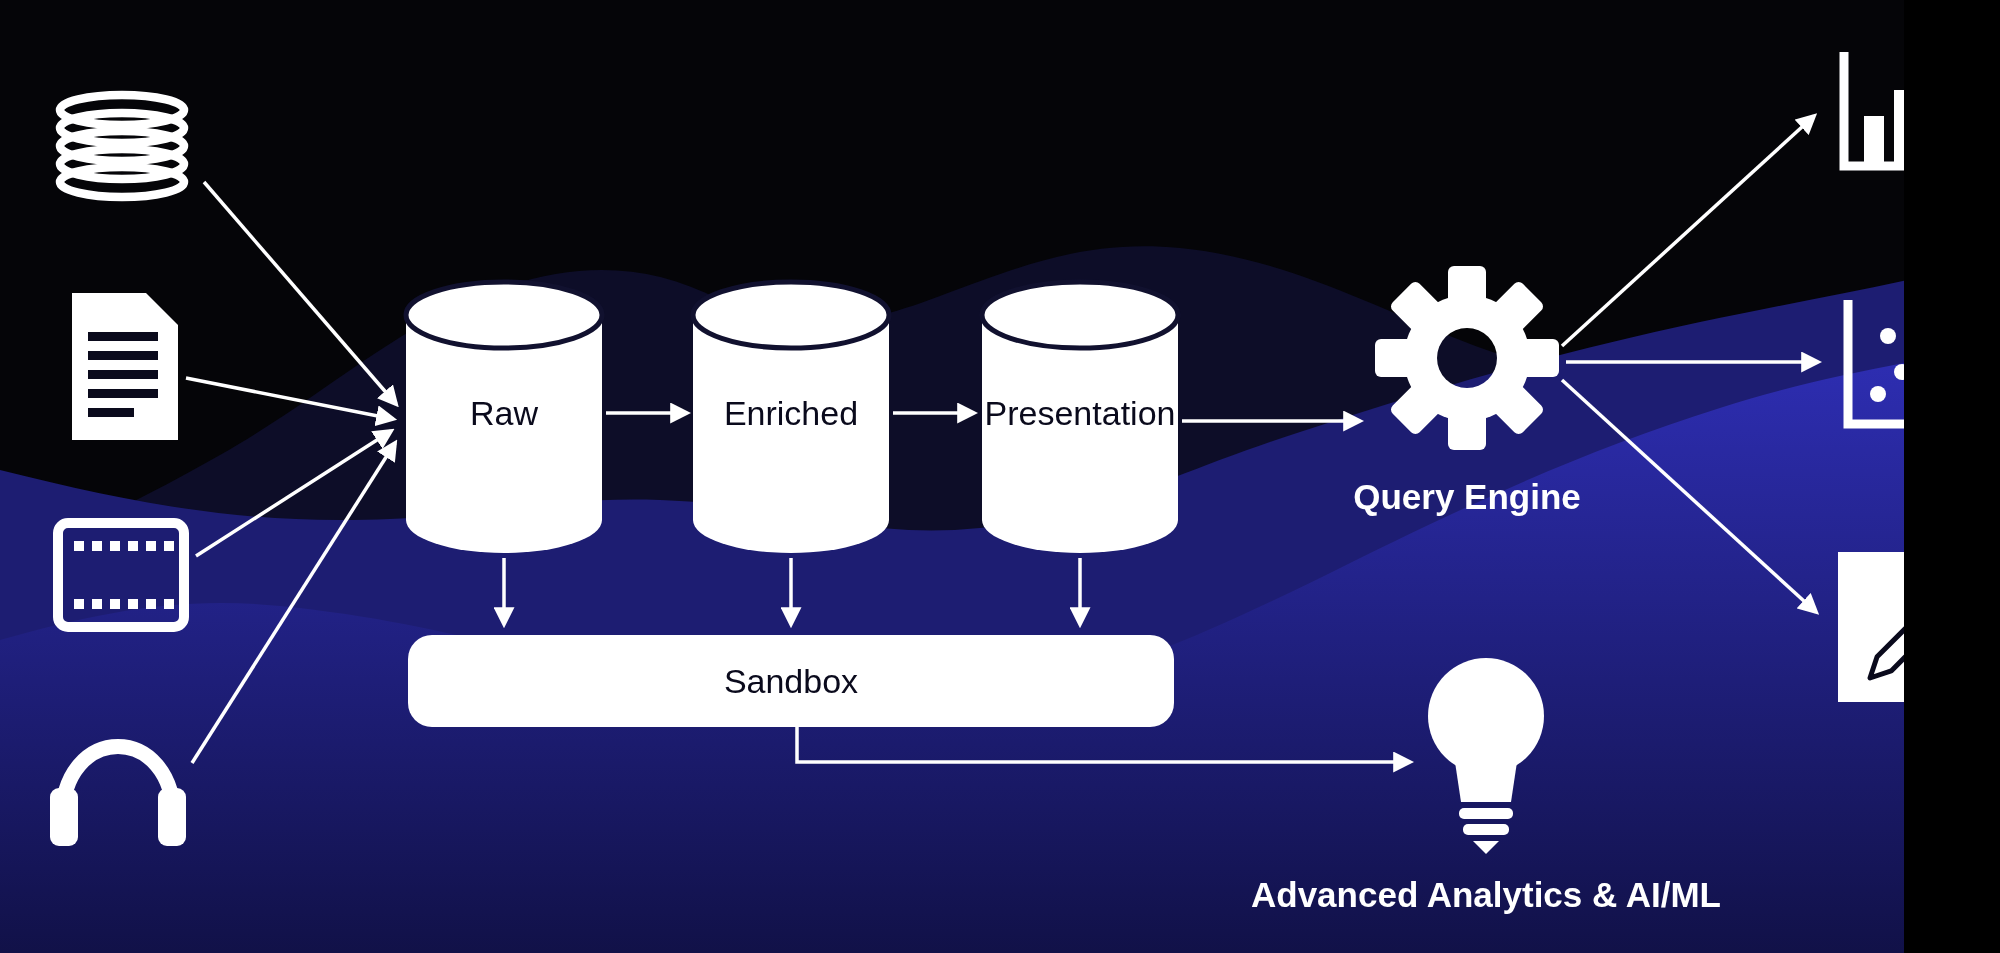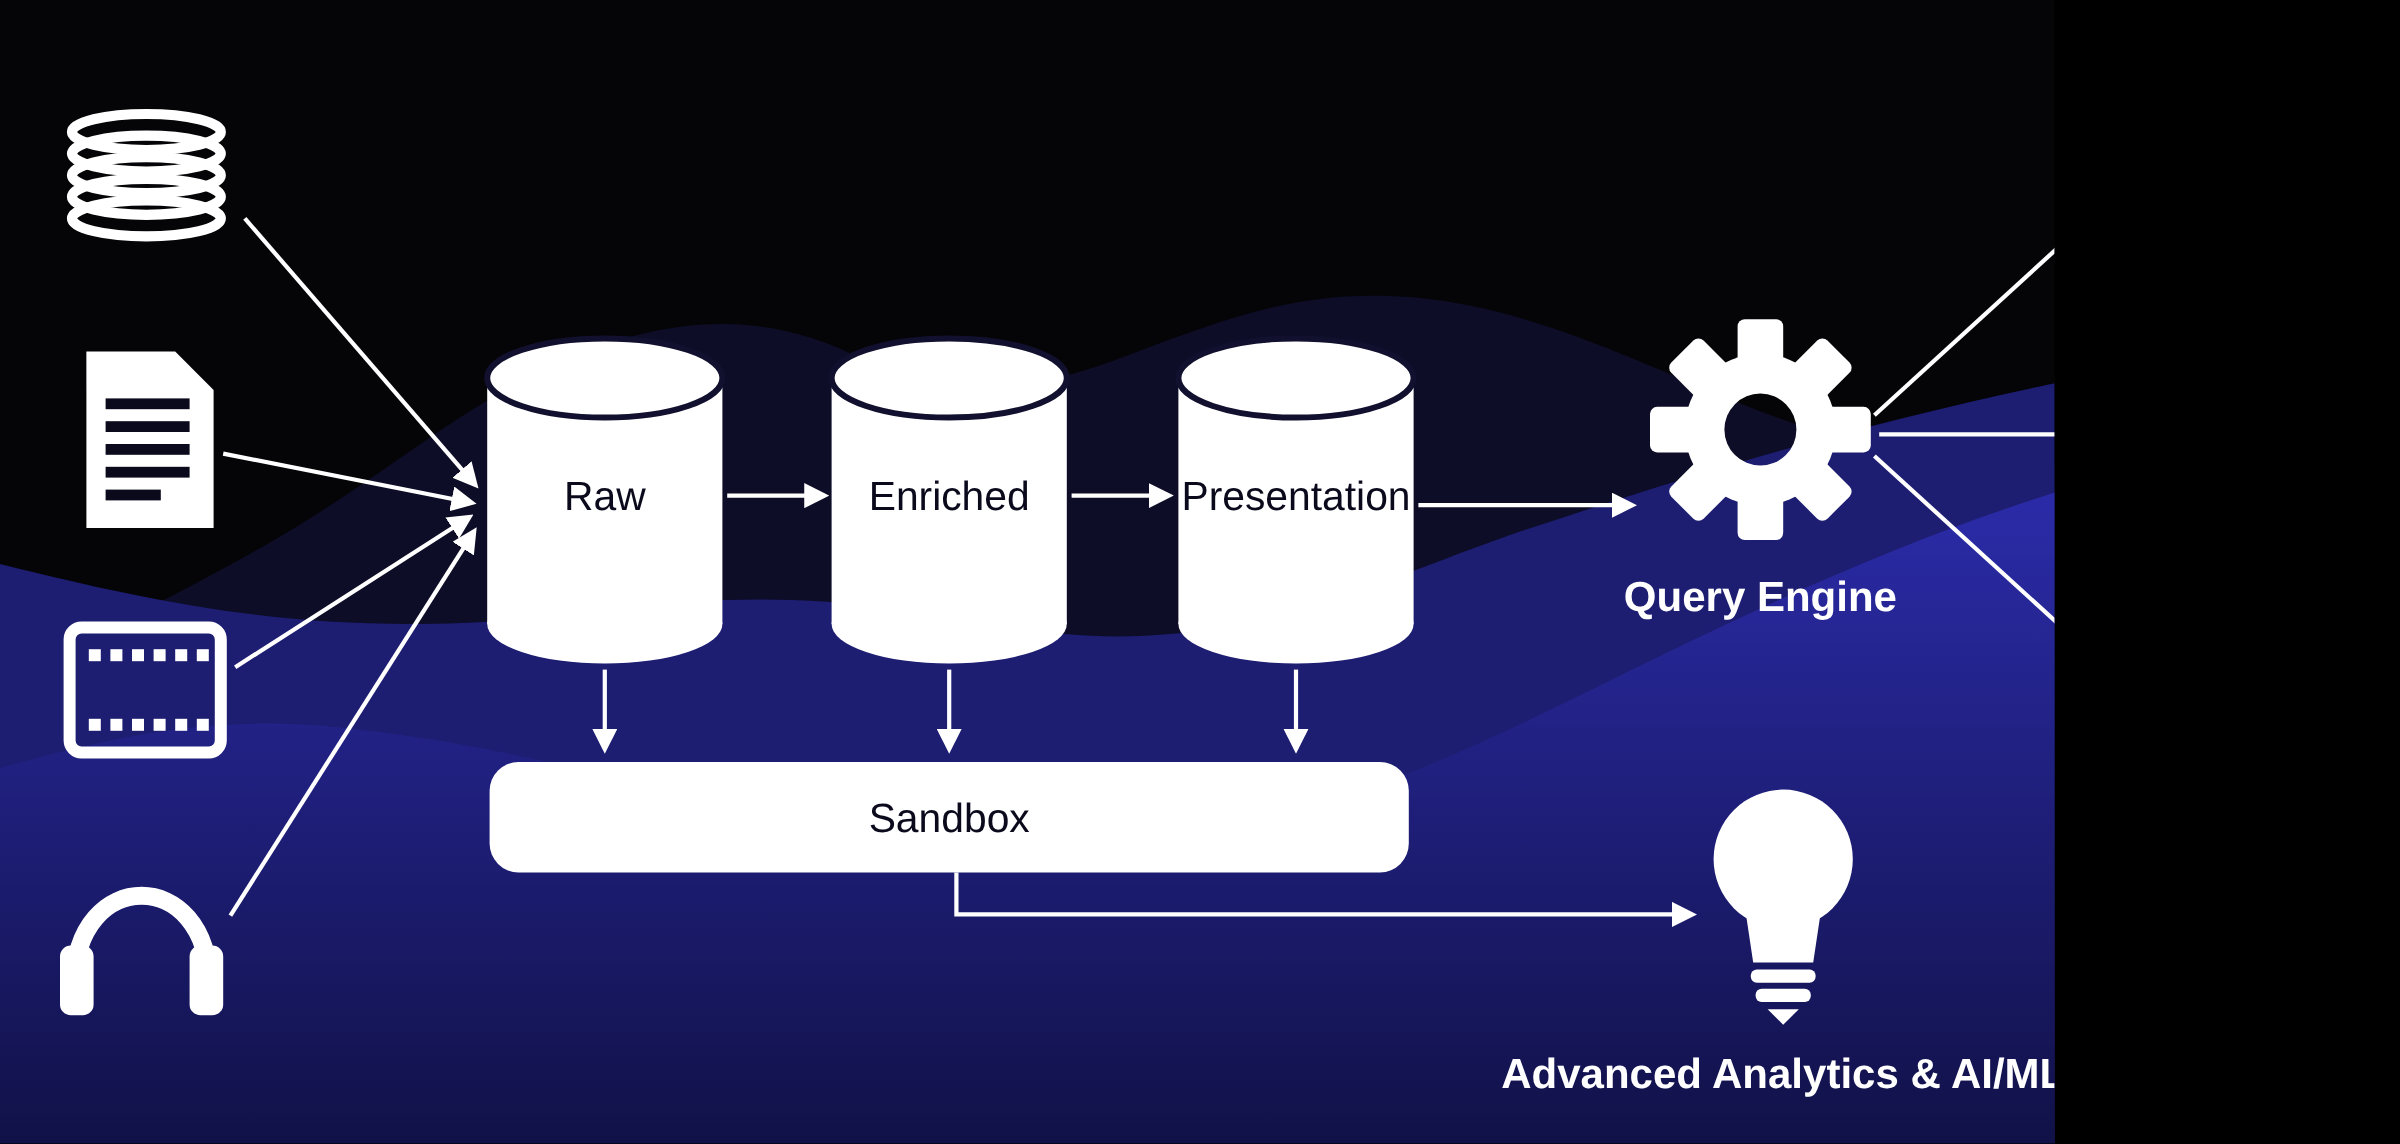--- a/index.html
+++ b/index.html
@@ -1,16 +1,16 @@
 <!DOCTYPE html>
 <html style="--background: #050508; --ridge-dark: #0d0d28; --ridge-mid: #13133a; --wave-mid: #1d1d72; --wave-bright: #2e2eb4; --wave-deep: #111148; --white: #ffffff; --ink: #0a0a1c; --cylinder-rim: #11112f;"><head>
 <meta charset="utf-8">
 <style>
   html,body{margin:0;padding:0;background:#000;}
-  .canvas{position:relative;width:1712px;height:953px;overflow:hidden;background:var(--background,#050508);}
+  .canvas{position:relative;width:1904px;height:953px;overflow:hidden;background:var(--background,#050508);}
   svg{display:block;}
   text{font-family:"Liberation Sans",sans-serif;}
   .node-label{font-size:34px;font-weight:500;fill:var(--ink,#0a0a1c);text-anchor:middle;}
   .white-label{font-size:35px;font-weight:700;fill:var(--white,#ffffff);text-anchor:middle;}
   .white{fill:var(--white,#ffffff);}
   .ink-fill{fill:var(--ink,#0a0a1c);}
   .rim{stroke:var(--cylinder-rim,#11112f);stroke-width:5;}
   .icon-stroke{stroke:var(--white,#ffffff);fill:none;}
   .arrow{stroke:var(--white,#ffffff);stroke-width:3.5;fill:none;marker-end:url(#arrowhead);}
 </style>

